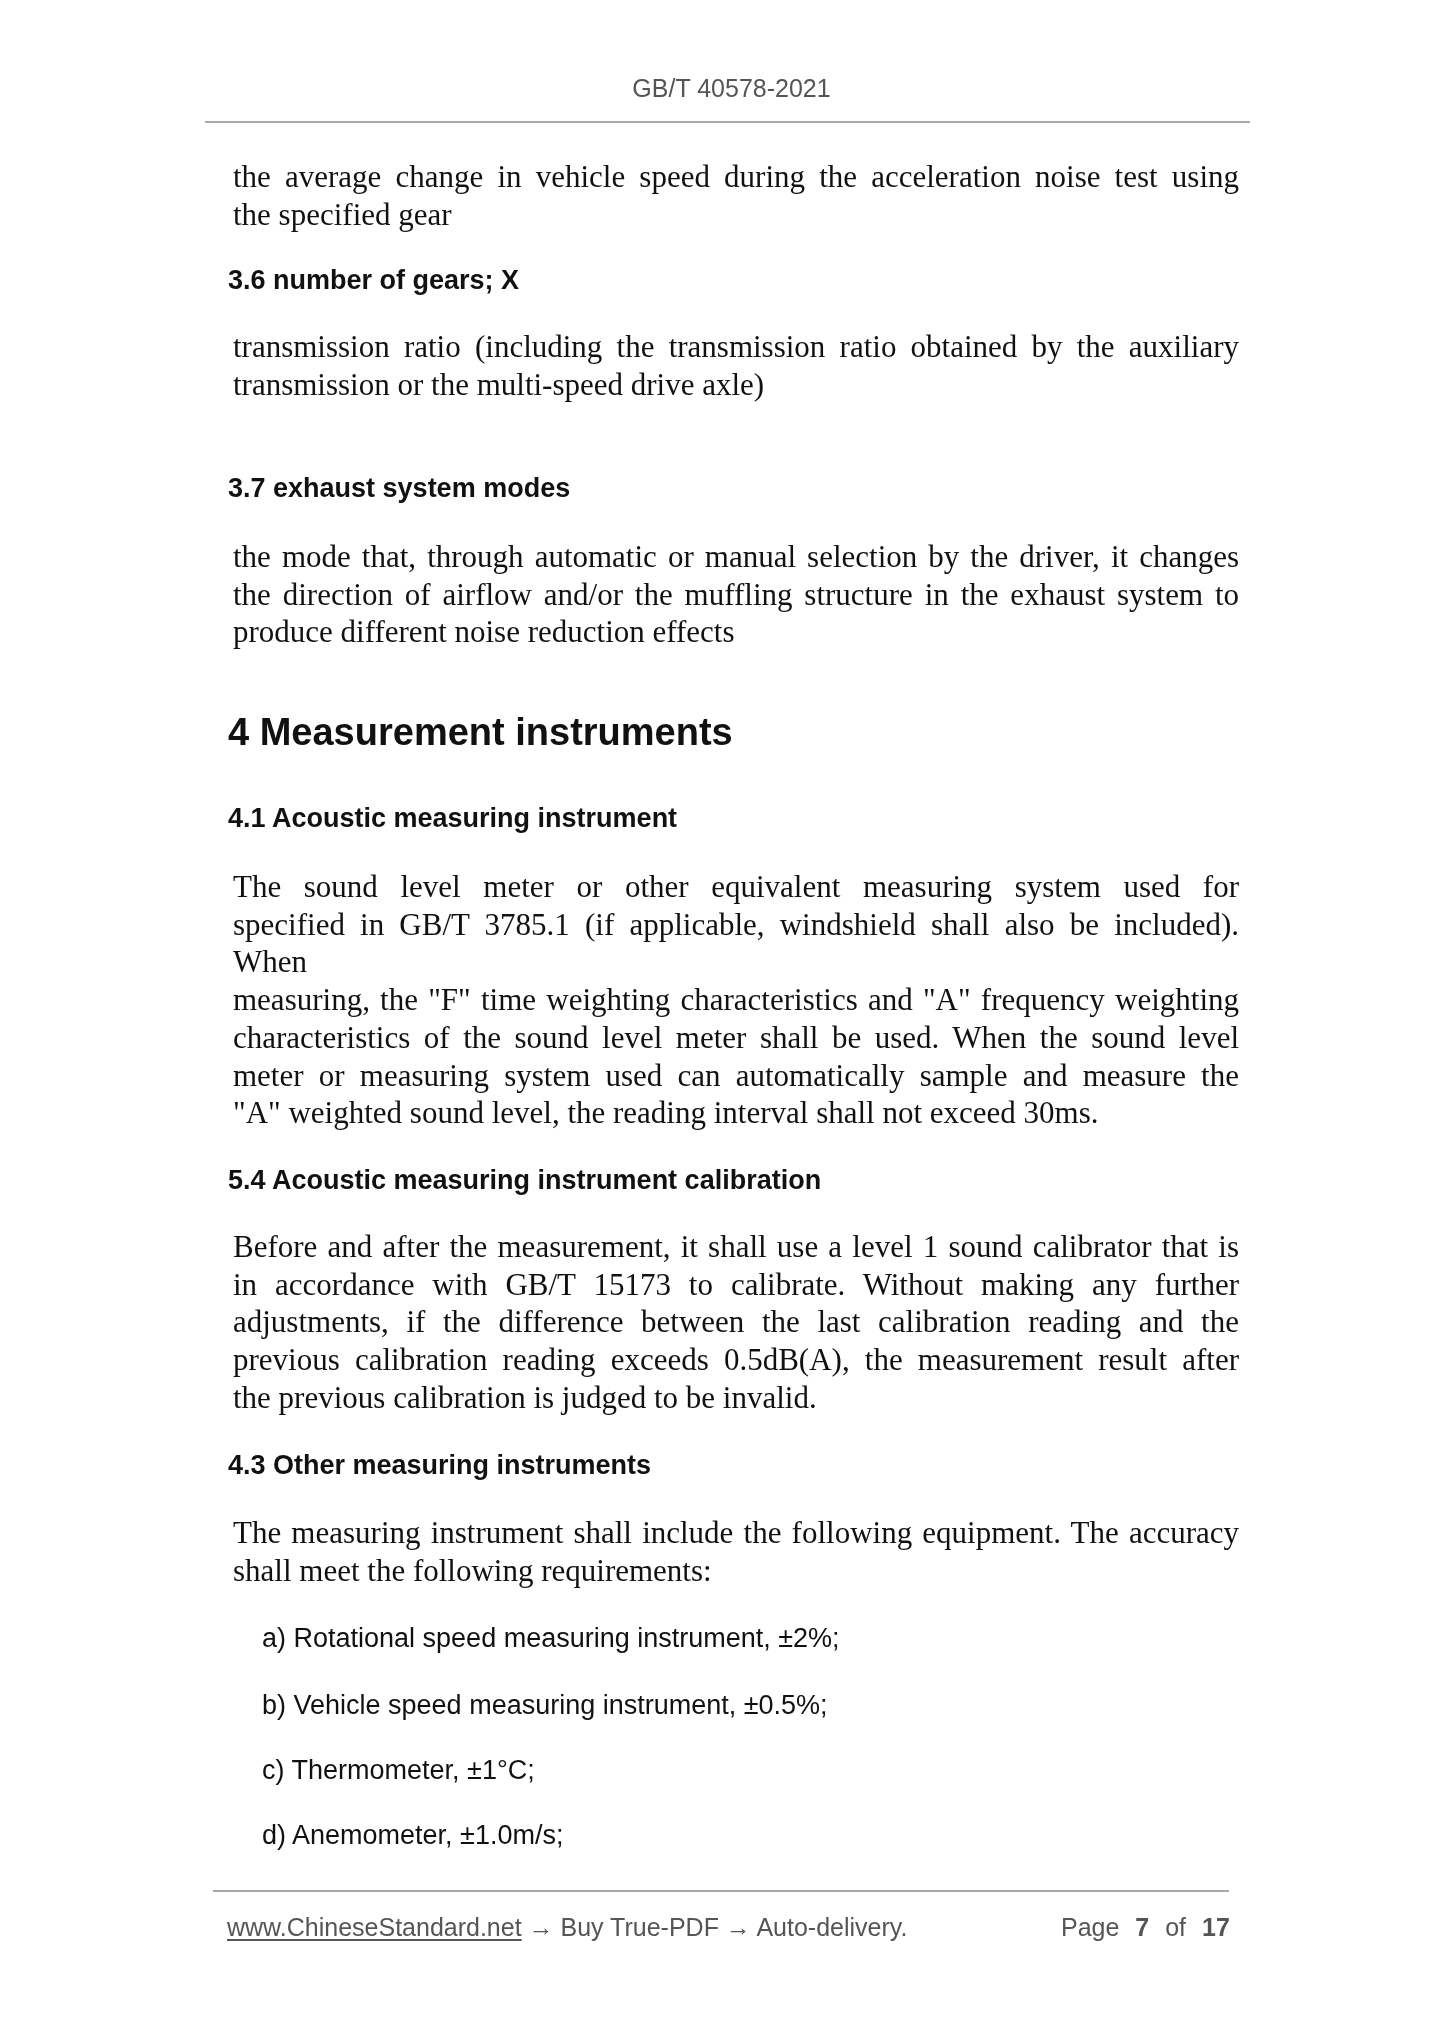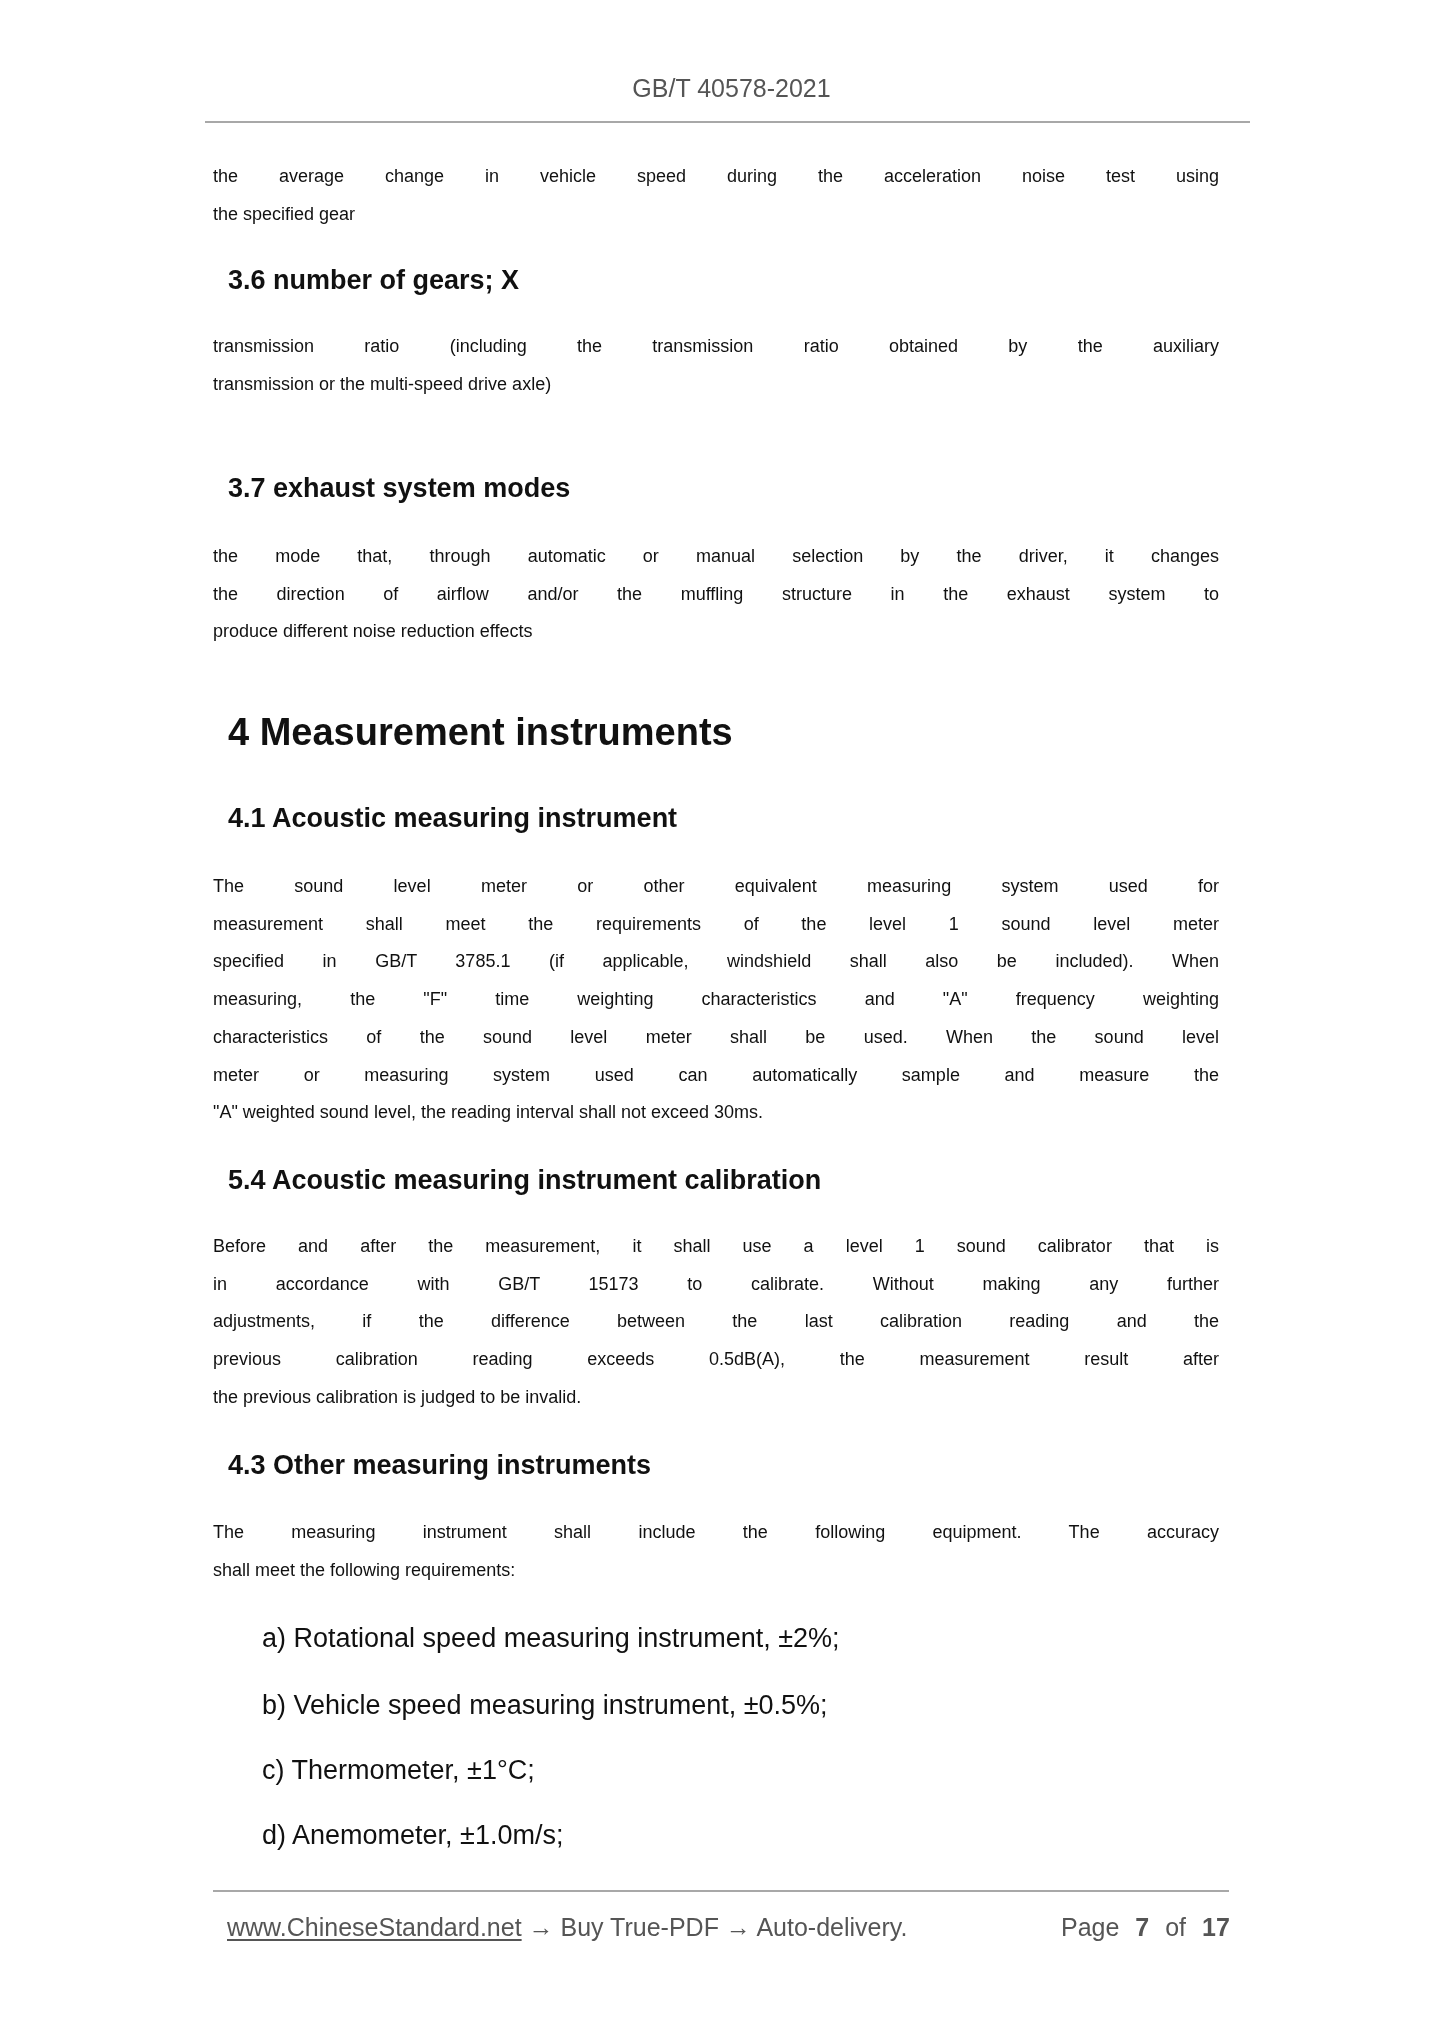--- a/index.html
+++ b/index.html
@@ -3,21 +3,21 @@
 <meta charset="utf-8">
 <style>
   html, body { margin: 0; padding: 0; background: #ffffff; }
   body { width: 1445px; height: 2044px; position: relative; overflow: hidden;
          font-family: "Liberation Sans", sans-serif; color: #111111; }
   .abs { position: absolute; padding-left: 9px; }
   .hdr-title { left: 0; width: 1445px; top: 74px; text-align: center; font-size: 25px; color: #555555; line-height: 28px; }
   .rule { height: 2px; background: #a8a8a8; }
   .hdr-rule { left: 205px; width: 1036px; top: 121px; }
   .ftr-rule { left: 213px; width: 1007px; top: 1890px; }
-  .para { left: 204px; width: 1006px; font-size: 18px; line-height: 37.7px; text-align: justify; }
+  .para { left: 224px; width: 1006px; font-size: 31px; line-height: 37.7px; text-align: justify; font-family: Liberation Serif, serif; }
   .para span.line { display: block; text-align: justify; text-align-last: justify; }
   .para span.line.last { text-align-last: left; }
   .h2 { left: 219px; font-size: 27px; font-weight: bold; line-height: 38px; }
   .h1 { left: 219px; font-size: 38px; font-weight: bold; line-height: 46px; }
   .li { left: 253px; font-size: 27px; line-height: 38px; }
   .footer { left: 218px; top: 1912px; font-size: 25px; line-height: 30px; color: #555555; white-space: nowrap; }
   .footer a { color: #555555; text-decoration: underline; text-decoration-thickness: 2px; text-underline-offset: 3px; }
   .pageinfo { left: 1052px; top: 1912px; font-size: 25px; line-height: 30px; color: #555555; white-space: nowrap; text-align: center; }
   .pageinfo b { font-weight: bold; }
   .pageinfo .gap { display: inline-block; width: 9px; }
@@ -44,21 +44,20 @@
   <span class="line">the mode that, through automatic or manual selection by the driver, it changes</span>
   <span class="line">the direction of airflow and/or the muffling structure in the exhaust system to</span>
   <span class="line last">produce different noise reduction effects</span>
 </div>
 
 <div class="abs h1" style="top:709px">4 Measurement instruments</div>
 
 <div class="abs h2" style="top:799px">4.1 Acoustic measuring instrument</div>
 <div class="abs para" style="top:868px">
   <span class="line">The sound level meter or other equivalent measuring system used for</span>
-  <span class="line">measurement shall meet the requirements of the level 1 sound level meter</span>
   <span class="line">specified in GB/T 3785.1 (if applicable, windshield shall also be included). When</span>
   <span class="line">measuring, the "F" time weighting characteristics and "A" frequency weighting</span>
   <span class="line">characteristics of the sound level meter shall be used. When the sound level</span>
   <span class="line">meter or measuring system used can automatically sample and measure the</span>
   <span class="line last">"A" weighted sound level, the reading interval shall not exceed 30ms.</span>
 </div>
 
 <div class="abs h2" style="top:1161px">5.4 Acoustic measuring instrument calibration</div>
 <div class="abs para" style="top:1228px">
   <span class="line">Before and after the measurement, it shall use a level 1 sound calibrator that is</span>

